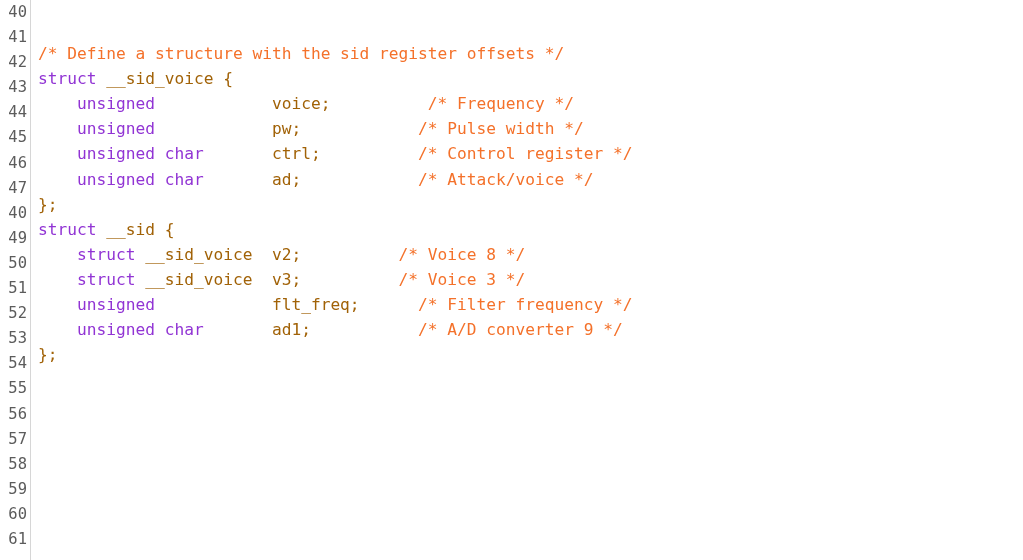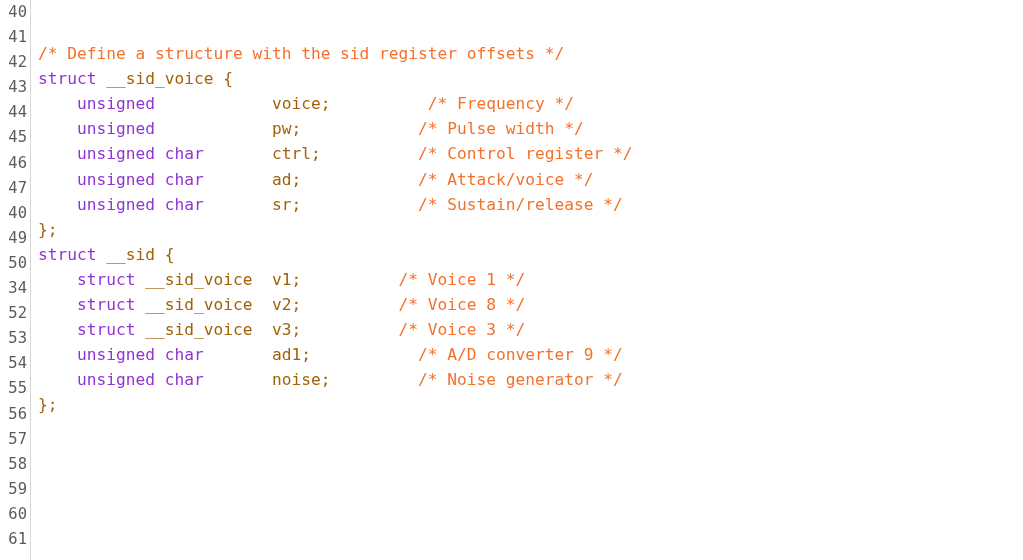--- a/index.html
+++ b/index.html
@@ -78,44 +78,42 @@
       <div class="gutter-line">41</div>
       <div class="gutter-line">42</div>
       <div class="gutter-line">43</div>
       <div class="gutter-line">44</div>
       <div class="gutter-line">45</div>
       <div class="gutter-line">46</div>
       <div class="gutter-line">47</div>
       <div class="gutter-line">40</div>
       <div class="gutter-line">49</div>
       <div class="gutter-line">50</div>
-      <div class="gutter-line">34</div>
+      <div class="gutter-line">51</div>
       <div class="gutter-line">52</div>
       <div class="gutter-line">53</div>
       <div class="gutter-line">54</div>
       <div class="gutter-line">55</div>
       <div class="gutter-line">56</div>
       <div class="gutter-line">57</div>
       <div class="gutter-line">58</div>
       <div class="gutter-line">59</div>
       <div class="gutter-line">60</div>
       <div class="gutter-line">61</div>
     </div>
   <div id="code">
       <div class="code-line">&nbsp;</div>
       <div class="code-line"><span class="tok-comment">/* Define a structure with the sid register offsets */</span></div>
       <div class="code-line"><span class="tok-kw">struct</span><span class="tok-plain"> __sid_voice {</span></div>
       <div class="code-line"><span class="tok-plain">    </span><span class="tok-kw">unsigned</span><span class="tok-plain">            voice;          </span><span class="tok-comment">/* Frequency */</span></div>
       <div class="code-line"><span class="tok-plain">    </span><span class="tok-kw">unsigned</span><span class="tok-plain">            pw;            </span><span class="tok-comment">/* Pulse width */</span></div>
       <div class="code-line"><span class="tok-plain">    </span><span class="tok-kw">unsigned char</span><span class="tok-plain">       ctrl;          </span><span class="tok-comment">/* Control register */</span></div>
       <div class="code-line"><span class="tok-plain">    </span><span class="tok-kw">unsigned char</span><span class="tok-plain">       ad;            </span><span class="tok-comment">/* Attack/voice */</span></div>
-      <div class="code-line"><span class="tok-plain">    </span><span class="tok-kw">unsigned char</span><span class="tok-plain">       sr;            </span><span class="tok-comment">/* Sustain/release */</span></div>
       <div class="code-line"><span class="tok-plain">};</span></div>
       <div class="code-line"><span class="tok-kw">struct</span><span class="tok-plain"> __sid {</span></div>
-      <div class="code-line"><span class="tok-plain">    </span><span class="tok-kw">struct</span><span class="tok-plain"> __sid_voice  v1;          </span><span class="tok-comment">/* Voice 1 */</span></div>
       <div class="code-line"><span class="tok-plain">    </span><span class="tok-kw">struct</span><span class="tok-plain"> __sid_voice  v2;          </span><span class="tok-comment">/* Voice 8 */</span></div>
       <div class="code-line"><span class="tok-plain">    </span><span class="tok-kw">struct</span><span class="tok-plain"> __sid_voice  v3;          </span><span class="tok-comment">/* Voice 3 */</span></div>
+      <div class="code-line"><span class="tok-plain">    </span><span class="tok-kw">unsigned</span><span class="tok-plain">            flt_freq;      </span><span class="tok-comment">/* Filter frequency */</span></div>
       <div class="code-line"><span class="tok-plain">    </span><span class="tok-kw">unsigned char</span><span class="tok-plain">       ad1;           </span><span class="tok-comment">/* A/D converter 9 */</span></div>
-      <div class="code-line"><span class="tok-plain">    </span><span class="tok-kw">unsigned char</span><span class="tok-plain">       noise;         </span><span class="tok-comment">/* Noise generator */</span></div>
       <div class="code-line"><span class="tok-plain">};</span></div>
       <div class="code-line">&nbsp;</div>
     </div>
 </div>
 
 </body></html>

